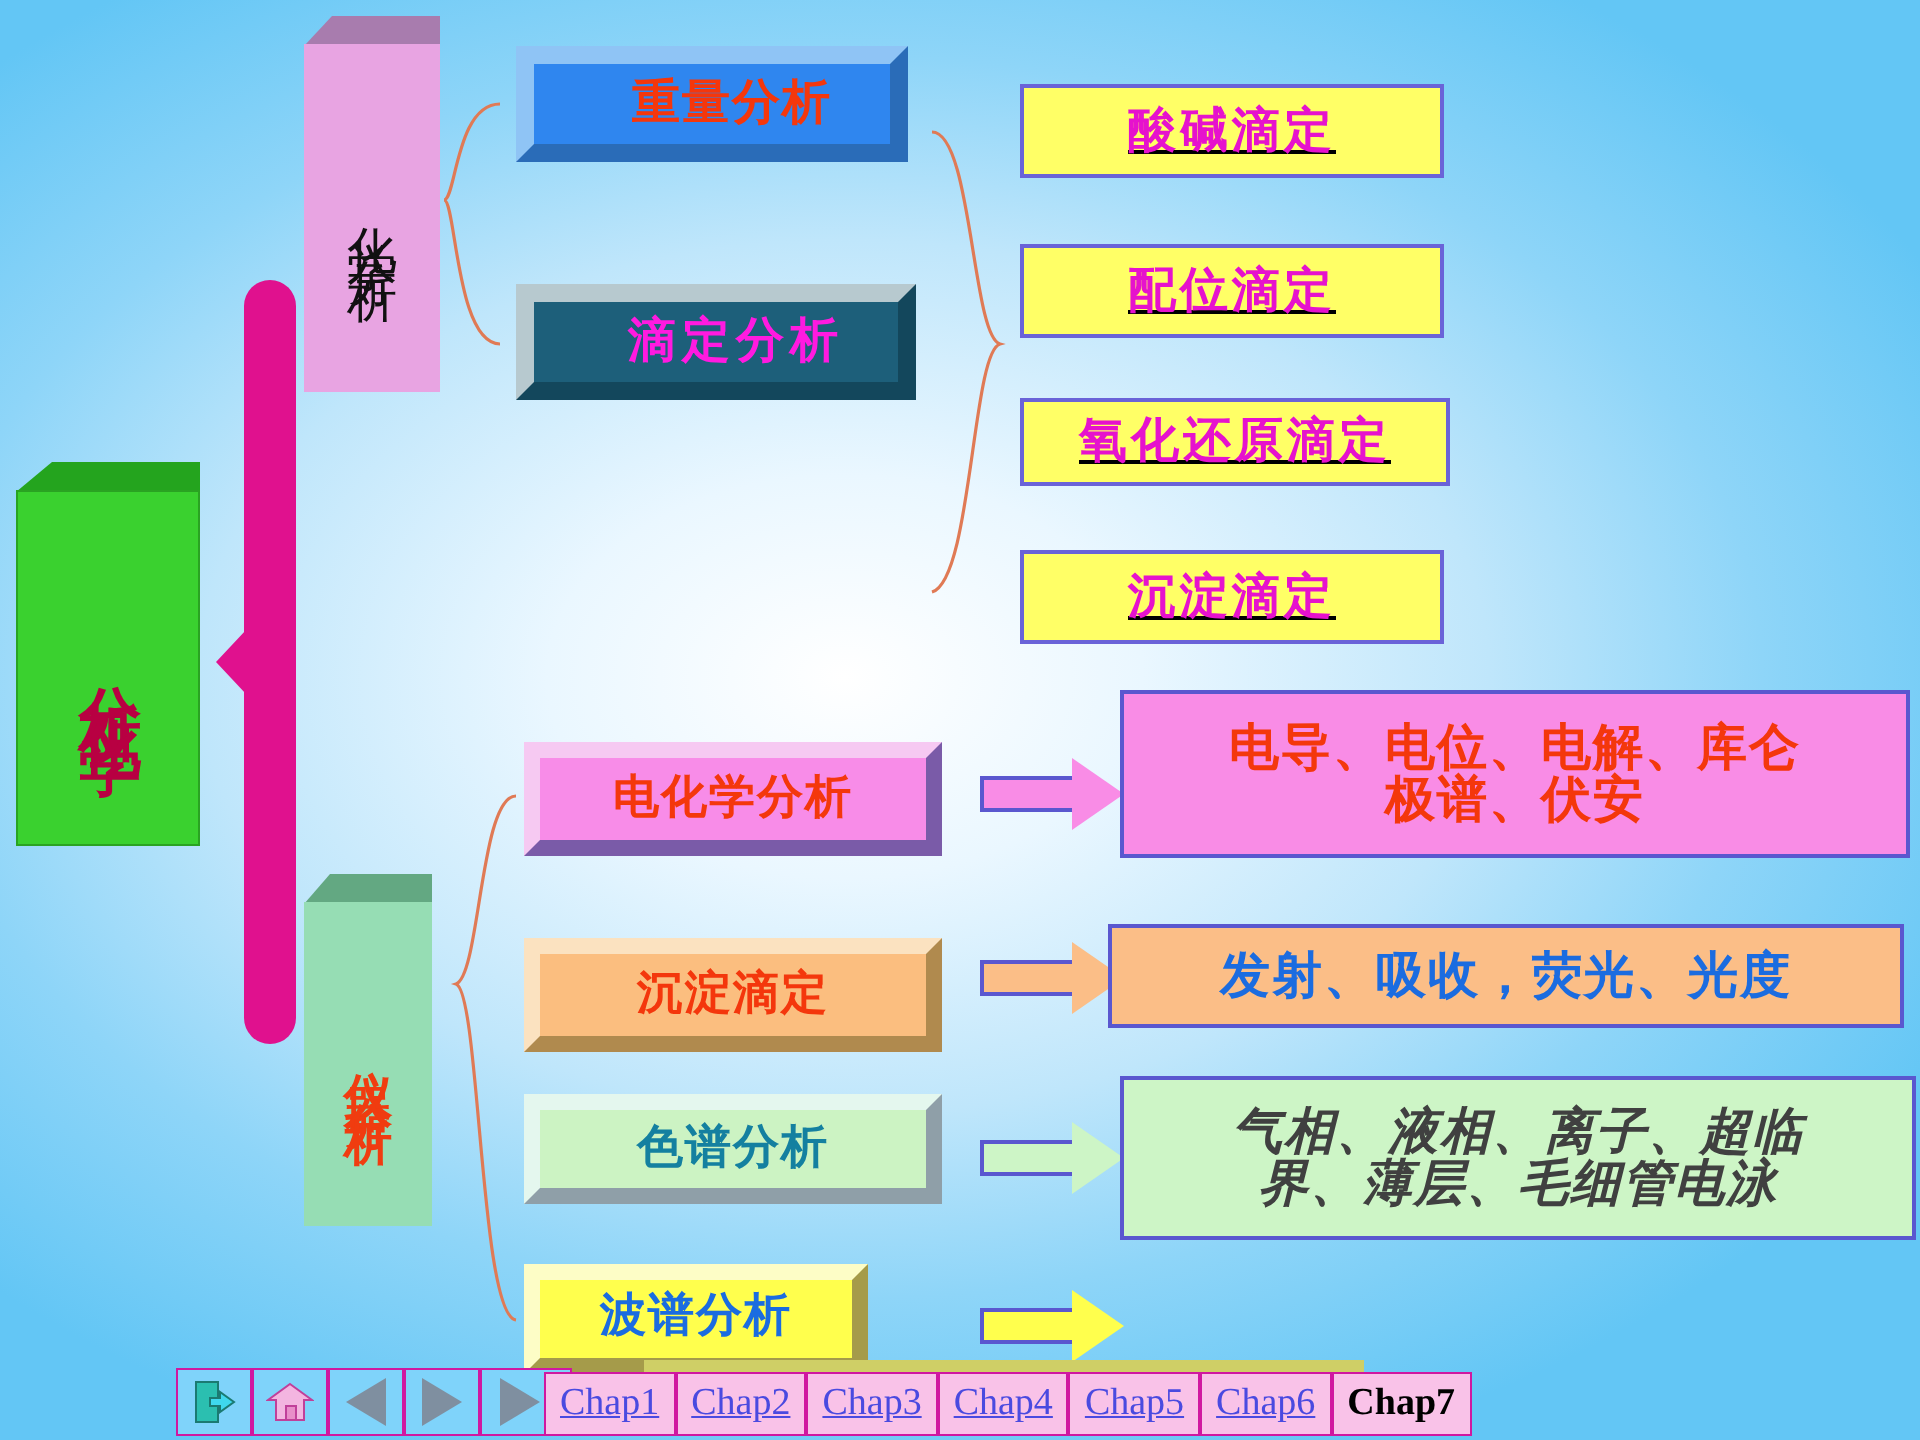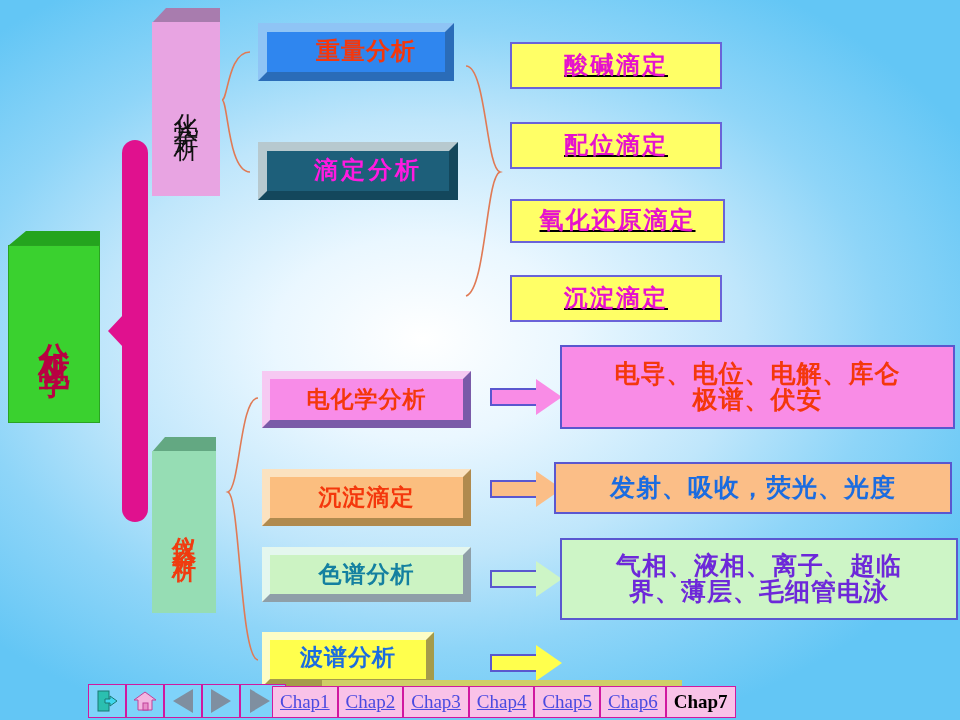--- a/index.html
+++ b/index.html
@@ -93,21 +93,21 @@
       border-width:8px;border-style:solid;border-color:#fdfdc6 #a59b4a #a59b4a #fdfdc6;font-family:Liberation Mono, monospace;}
   #i3 .lbl{color:#1b6ce0;font-size:23px;font-weight:bold;letter-spacing:1px;}
 
   
   .wb{border:2px solid #5a57cf;display:flex;align-items:center;justify-content:center;}
   #w0{left:560px;top:345px;width:395px;height:84px;background:#f98ce6;}
   #w0 .lbl{color:#f4370c;font-size:25px;font-weight:bold;letter-spacing:1px;}
   #w1{left:554px;top:462px;width:398px;height:52px;background:#fbbe87;}
   #w1 .lbl{color:#1b6ce0;font-size:25px;font-weight:bold;letter-spacing:1px;}
   #w2{left:560px;top:538px;width:398px;height:82px;background:#cdf5c6;}
-  #w2 .lbl{color:#6d28d9;font-size:25px;font-weight:bold;letter-spacing:1px;}
+  #w2 .lbl{color:#404040;font-size:25px;font-weight:bold;letter-spacing:1px;font-style:italic;}
   #w3{left:560px;top:638px;width:398px;height:46px;background:#ffff4d;}
   #w3 .lbl{color:#1b6ce0;font-size:25px;font-weight:bold;letter-spacing:1px;}
 
   
   .arrow{position:absolute;}
   .arrow .shaft{position:absolute;left:0;top:9px;width:48px;height:18px;
      border:2px solid #5a57cf;border-right:none;box-sizing:border-box;}
   .arrow .head{position:absolute;left:46px;top:0;width:0;height:0;
      border-top:18px solid transparent;border-bottom:18px solid transparent;}
   #a0{left:490px;top:379px;}

